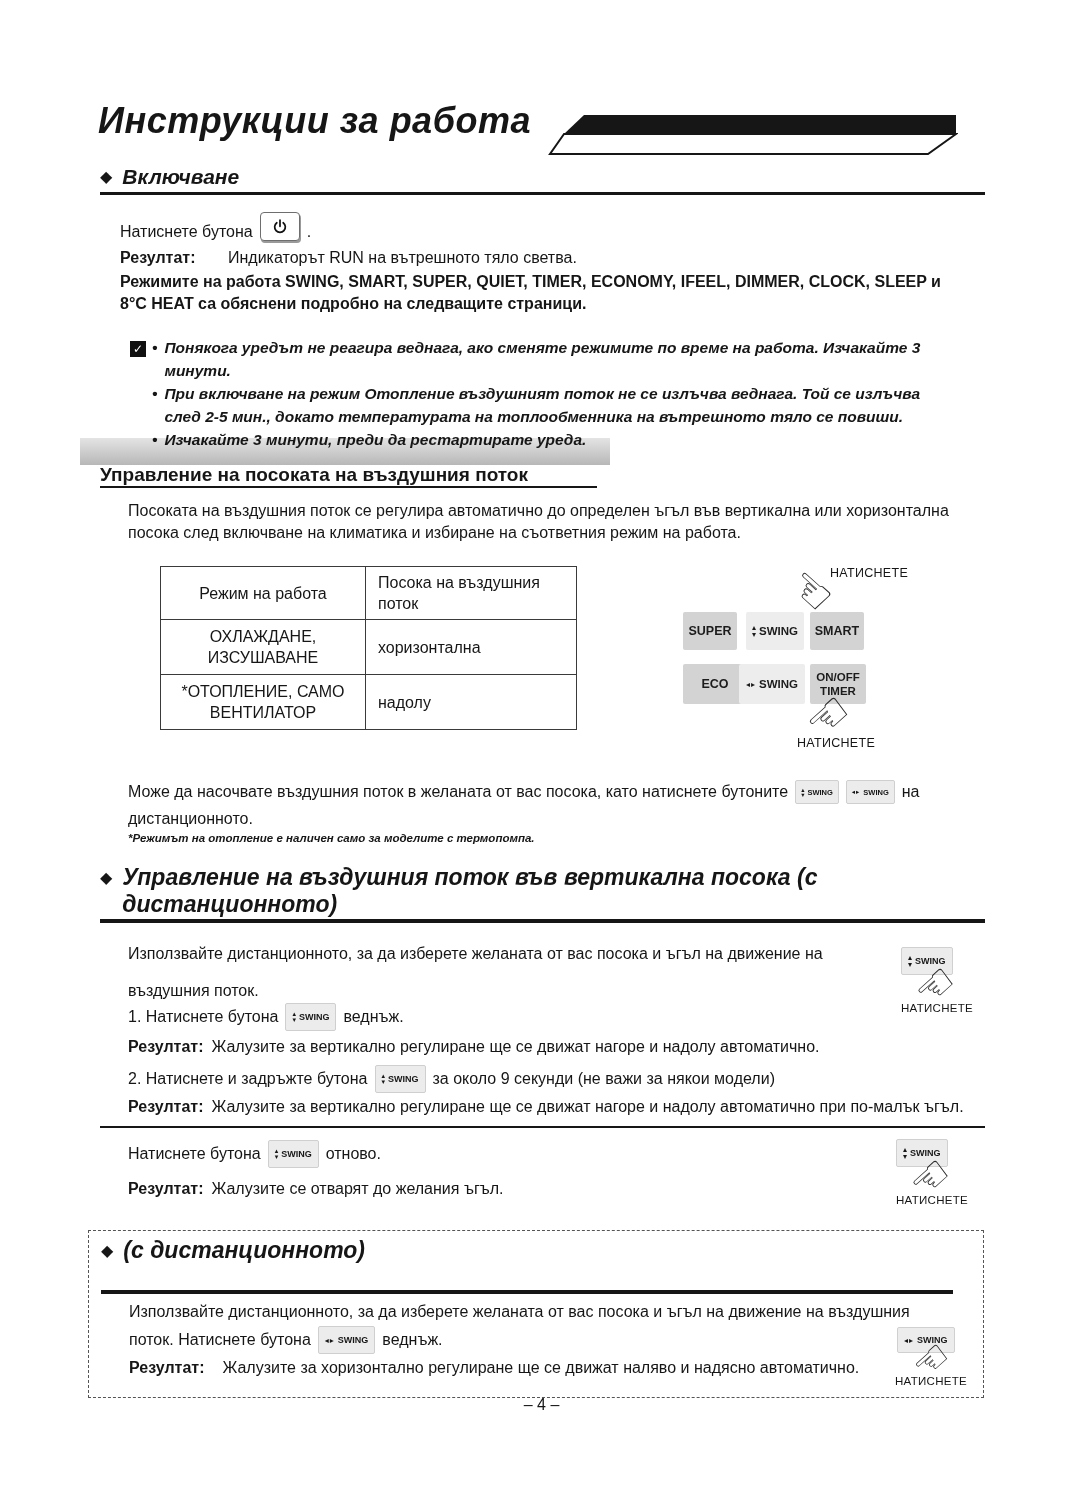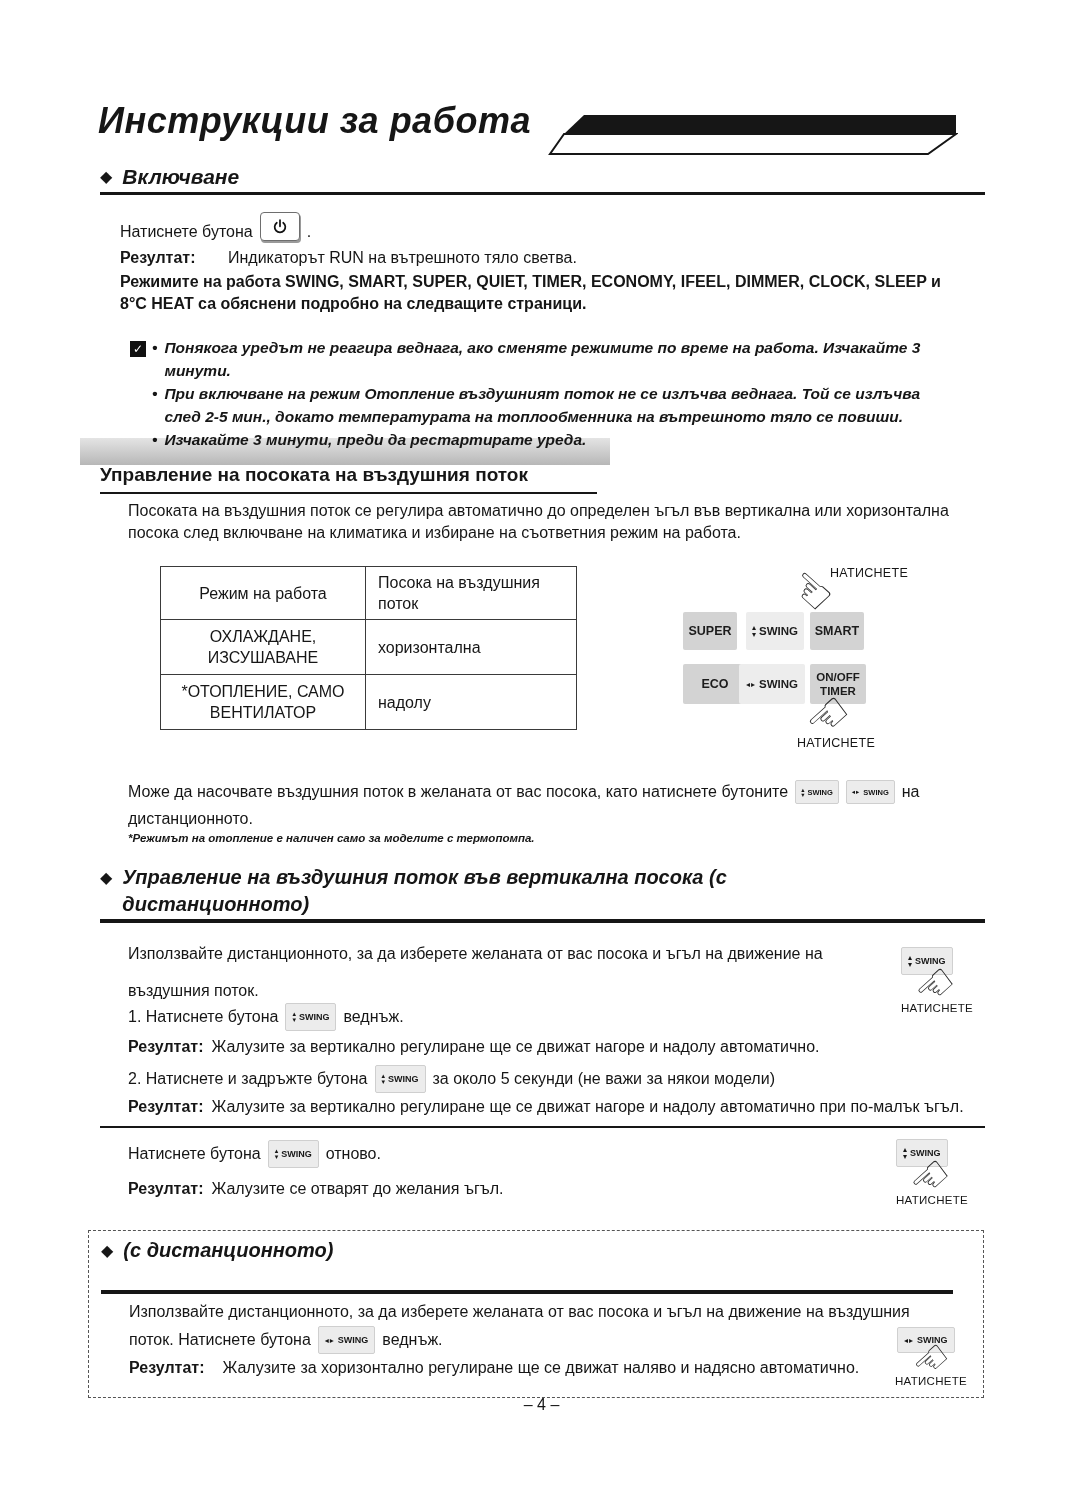--- a/index.html
+++ b/index.html
@@ -14,21 +14,21 @@
   .txt{font-size:16px;line-height:22px;}
   .flexline{display:flex;align-items:center;gap:7px;font-size:16px;white-space:nowrap;}
   .flexend{display:flex;align-items:flex-end;gap:7px;font-size:16px;white-space:nowrap;}
   .diamond{font-size:16px;line-height:1;}
   .power-btn{display:inline-flex;align-items:center;justify-content:center;width:38px;height:27px;
              background:#fff;border:1px solid #6e6e6e;border-radius:4px;box-shadow:1px 2px 0 #9a9a9a;}
   .check{width:16px;height:16px;background:#101010;color:#fff;font-size:12px;font-weight:bold;font-style:normal;
          display:flex;align-items:center;justify-content:center;}
   .note{display:flex;gap:7px;font-size:15.5px;line-height:23px;font-weight:bold;font-style:italic;}
   .grayband{background:linear-gradient(to bottom,#e4e4e4,#b7b7b7);position:absolute;}
-  .h3{font-size:19px;font-weight:bold;border-bottom:2.5px solid #161616;padding-bottom:6px;}
+  .h3{font-size:19px;font-weight:bold;border-bottom:2.5px solid #161616;padding-bottom:0;}
   table.af{border-collapse:collapse;}
   table.af td,table.af th{border:1.5px solid #3a3a3a;font-size:16px;font-weight:normal;
          text-align:center;vertical-align:middle;padding:4px 8px;line-height:21px;}
   table.af .left{text-align:left;padding-left:12px;}
   .remote-btn{position:absolute;display:flex;align-items:center;justify-content:center;
          font-weight:bold;font-size:12.5px;background:#d3d3d3;color:#1c1c1c;border-radius:2px;}
   .swingbg{background:#ededed;}
   .col{flex-direction:column;line-height:14px;font-size:11.5px;}
   .arrv{display:inline-flex;flex-direction:column;font-size:8px;line-height:7px;margin-right:3px;font-weight:bold;font-style:normal;}
   .arrh{display:inline-flex;font-size:8px;margin-right:3px;font-weight:bold;font-style:normal;letter-spacing:1px;}
@@ -38,21 +38,21 @@
         border:1px solid #cfcfcf;border-radius:2px;white-space:nowrap;font-style:normal;}
   .sbtn.mid{height:26px;padding:0 6px;font-size:9px;font-weight:bold;}
   .sbtn.mid .arrv{font-size:7px;line-height:6px;}
   .sbtn.small{height:22px;padding:0 5px;font-size:7.5px;font-weight:bold;}
   .sbtn.small .arrv{font-size:6.5px;line-height:5.5px;}
   .sbtn.small .arrh{font-size:6.5px;}
   .ibtn{position:absolute;display:flex;align-items:center;justify-content:center;background:#ececec;
         border:1px solid #d0d0d0;border-radius:2px;height:26px;padding:0 6px;font-size:9px;font-weight:bold;}
   .reslabel{font-weight:bold;margin-right:8px;}
   .dashedbox{position:absolute;border:1.5px dashed #555;}
-  .bigH{font-size:20px;font-weight:bold;font-style:italic;line-height:26.5px;}
+  .bigH{font-size:23px;font-weight:bold;font-style:italic;line-height:26.5px;}
   .footnote{font-size:11.5px;font-weight:bold;font-style:italic;}
   .pagenum{font-size:16px;text-align:center;}
 </style>
 </head>
 <body>
 
 <div class="page">
 
   <div class="abs title" style="left:98px;top:100px;">Инструкции за работа</div>
   <svg class="abs" style="left:548px;top:112px;" width="410" height="50" viewBox="0 0 410 50">
@@ -211,21 +211,21 @@
 
   <div class="abs flexline" style="left:128px;top:1065px;">
     <span>2. Натиснете и задръжте бутона</span>
     <span class="sbtn mid">
       <span class="arrv">
           <span>▴</span>
           <span>▾</span>
         </span>
       <span>SWING</span>
     </span>
-    <span>за около 5 секунди (не важи за някои модели)</span>
+    <span>за около 9 секунди (не важи за някои модели)</span>
   </div>
   <div class="abs txt" style="left:128px;top:1096px;">
     <span class="reslabel">Резултат:</span><span>Жалузите за вертикално регулиране ще се движат нагоре и надолу автоматично при по-малък ъгъл.</span>
   </div>
 
   <div class="rule" style="left:100px;top:1126px;width:885px;height:1.5px;"></div>
 
   <div class="abs flexline" style="left:128px;top:1140px;">
     <span>Натиснете бутона</span>
     <span class="sbtn mid">

